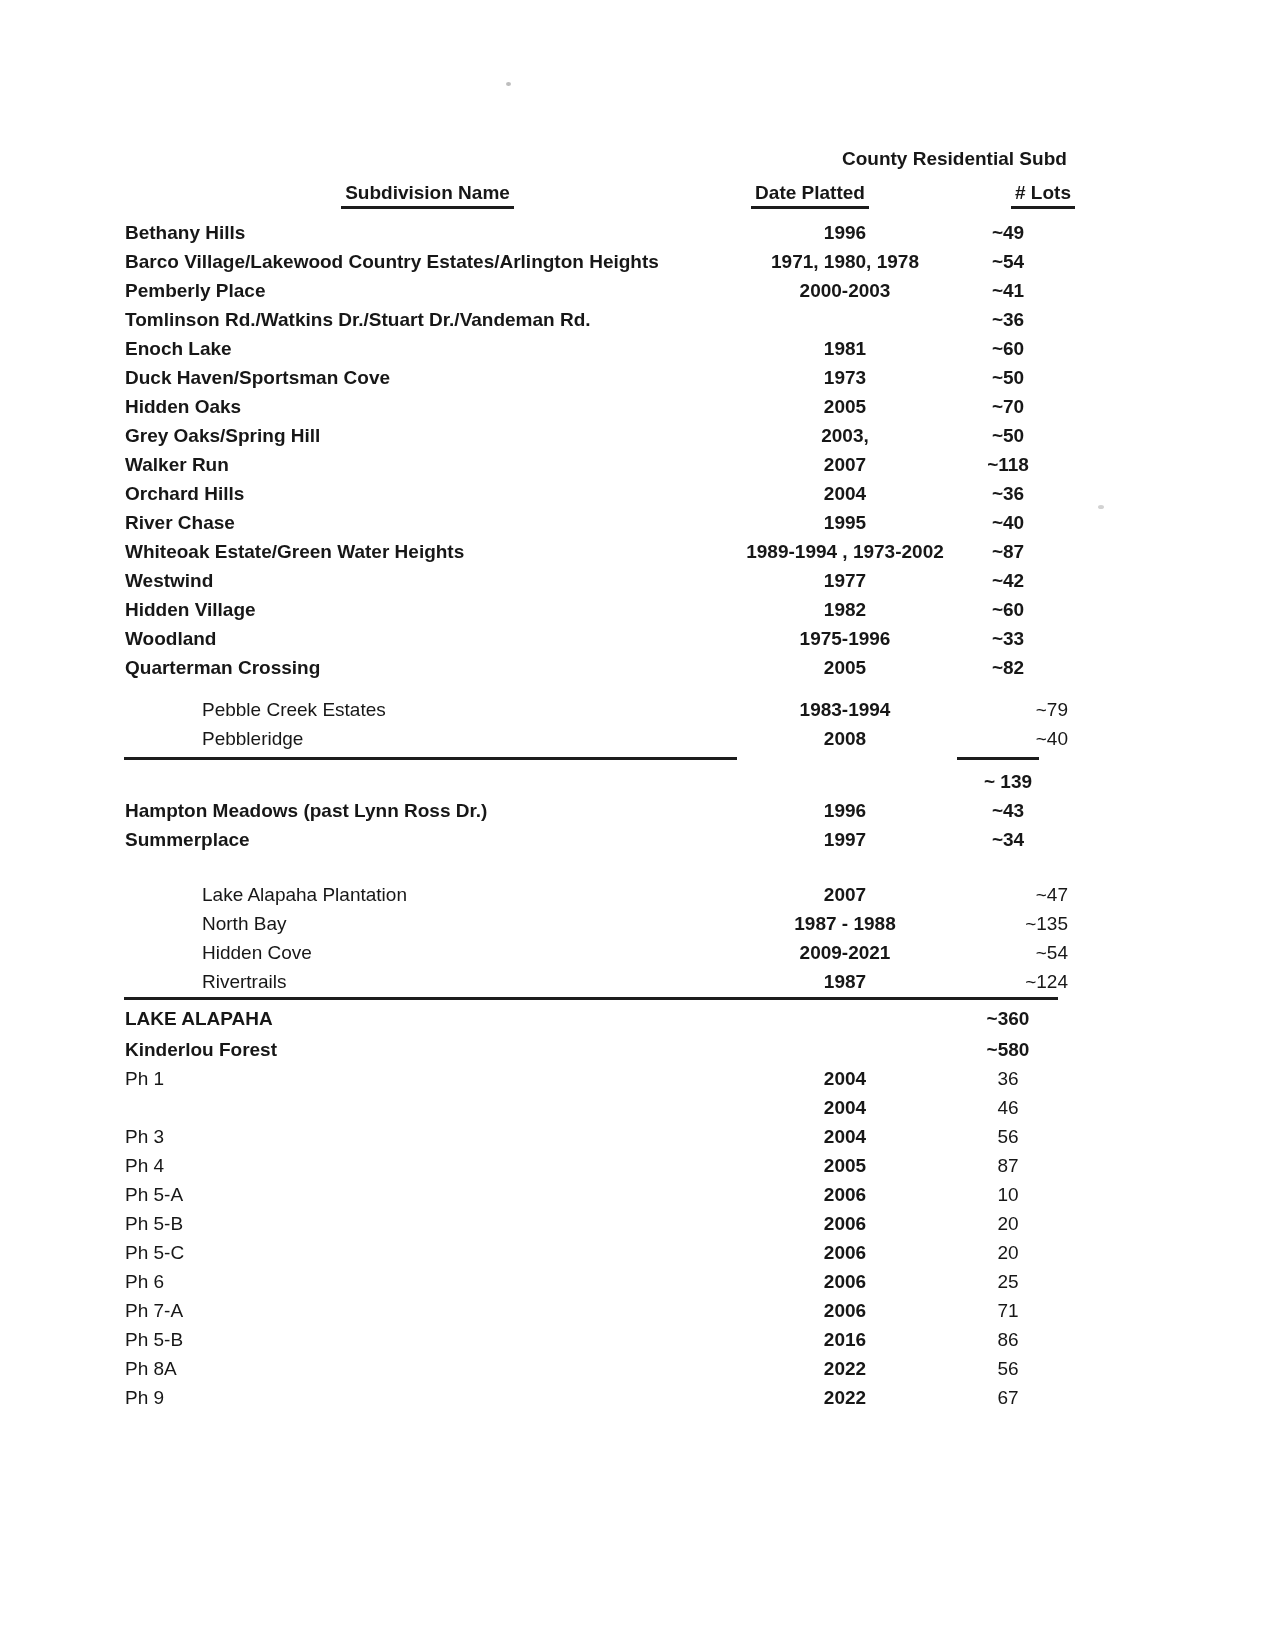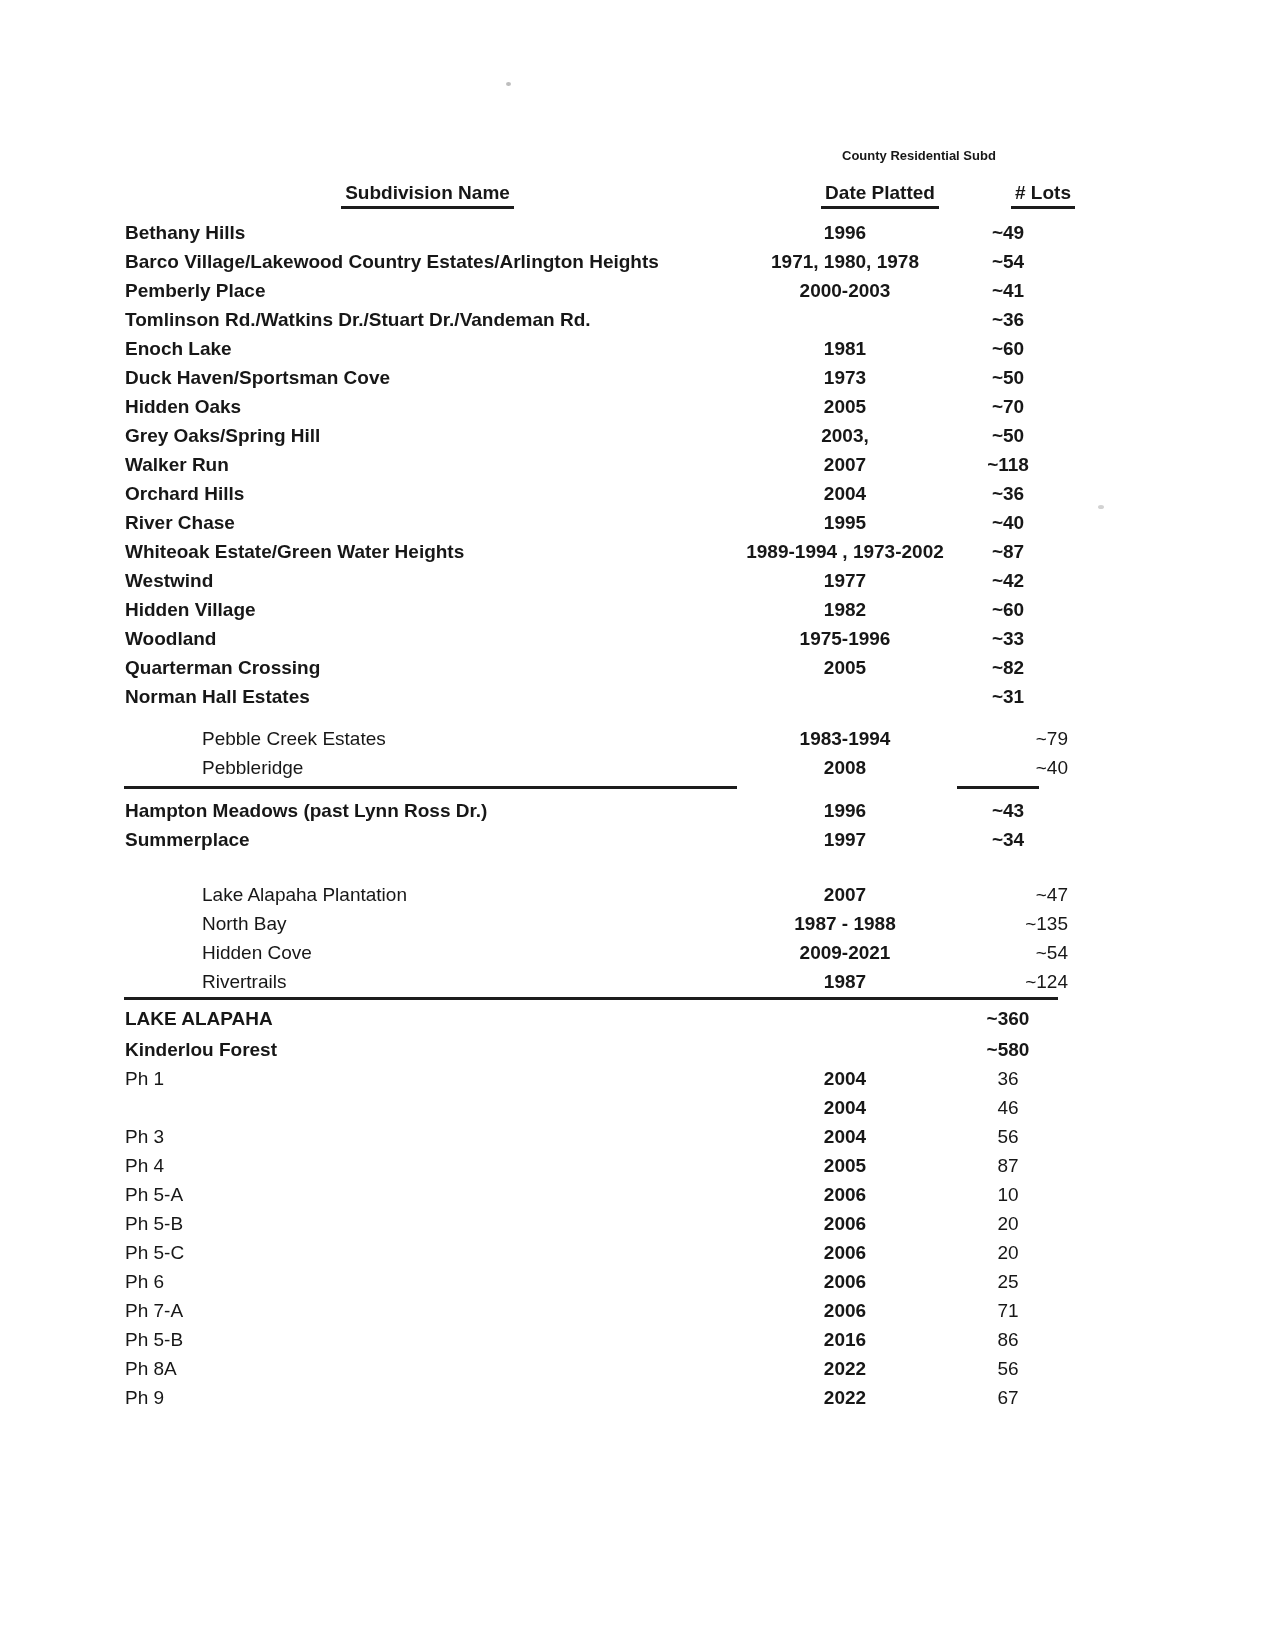--- a/index.html
+++ b/index.html
@@ -6,27 +6,27 @@
   .page{
     position:relative;
     width:1275px;height:1650px;
     background:#ffffff;
     overflow:hidden;
     font-family:"Liberation Sans", sans-serif;
     color:#171717;
   }
   .doc-title{
     position:absolute;left:842px;top:148px;
-    font-size:13px;font-weight:700;white-space:nowrap;
+    font-size:19px;font-weight:700;white-space:nowrap;
   }
   .content{position:absolute;left:0;top:182px;width:1275px;}
   .header-row{position:relative;height:36px;font-size:19px;font-weight:700;}
   .hd{position:absolute;text-align:center;white-space:nowrap;}
   .hd-name{left:125px;width:605px;}
-  .hd-date{left:750px;width:260px;text-align:center;}
+  .hd-date{left:680px;width:260px;text-align:center;}
   .hd-lots{left:983px;width:120px;}
   .hd .ul{display:inline-block;border-bottom:3px solid #1c1c1c;padding:0 4px 2px 4px;}
   
   .row{position:relative;height:29px;line-height:29px;font-size:19px;}
   .c-name{position:absolute;left:125px;width:605px;white-space:nowrap;overflow:hidden;}
   .c-date{position:absolute;left:715px;width:260px;text-align:center;white-space:nowrap;}
   .c-lots{position:absolute;left:948px;width:120px;text-align:center;white-space:nowrap;}
   .row.main .c-name,.row.main .c-date,.row.main .c-lots{font-weight:700;}
   .row.sub .c-name{left:202px;width:528px;font-weight:400;}
   .row.sub .c-date{font-weight:700;}
@@ -146,40 +146,40 @@
         <div class="row main">
           <span class="c-name">Woodland</span>
           <span class="c-date">1975-1996</span>
           <span class="c-lots">~33</span>
         </div>
         <div class="row main">
           <span class="c-name">Quarterman Crossing</span>
           <span class="c-date">2005</span>
           <span class="c-lots">~82</span>
         </div>
-        <div class="row main">
-          <span class="c-name">Norman Hall Estates</span>
-          <span class="c-date"></span>
-          <span class="c-lots">~31</span>
-        </div>
         <div class="spacer" style="height: 13px;"></div>
         <div class="row sub">
           <span class="c-name">Pebble Creek Estates</span>
           <span class="c-date">1983-1994</span>
           <span class="c-lots">~79</span>
         </div>
         <div class="row sub">
           <span class="c-name">Pebbleridge</span>
           <span class="c-date">2008</span>
           <span class="c-lots">~40</span>
         </div>
         <div class="rule-row rule-split">
           <span class="seg segA"></span>
           <span class="seg segB"></span>
         </div>
+        <div class="row total">
+          <span class="c-name"></span>
+          <span class="c-date"></span>
+          <span class="c-lots">~ 139</span>
+        </div>
         <div class="row main">
           <span class="c-name">Hampton Meadows (past Lynn Ross Dr.)</span>
           <span class="c-date">1996</span>
           <span class="c-lots">~43</span>
         </div>
         <div class="row main">
           <span class="c-name">Summerplace</span>
           <span class="c-date">1997</span>
           <span class="c-lots">~34</span>
         </div>

